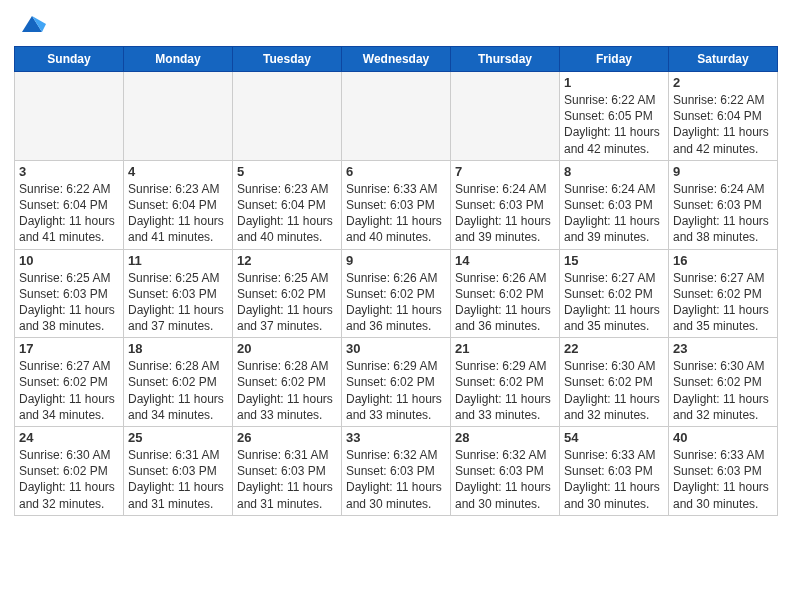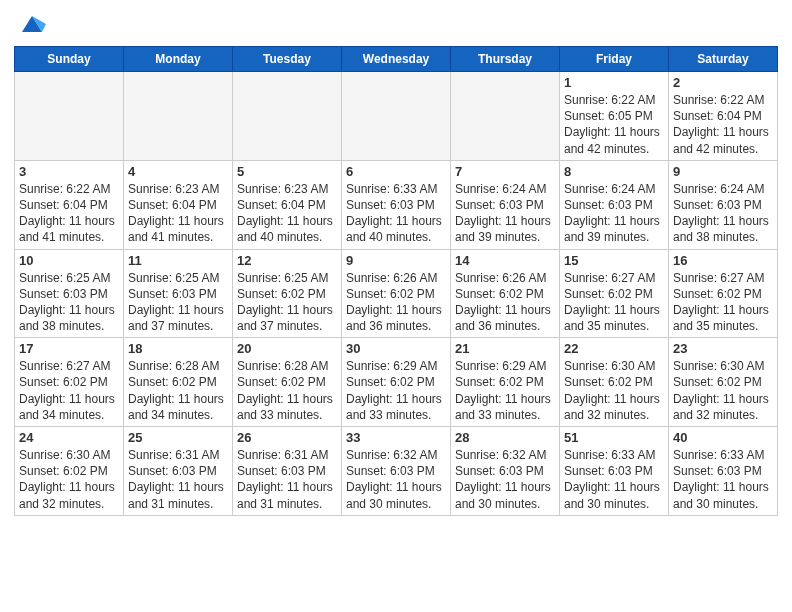--- a/index.html
+++ b/index.html
@@ -332,21 +332,21 @@
 and 30 minutes.</div>
           </td>
           <td>
             <span class="day-num">28</span>
             <div class="day-info">Sunrise: 6:32 AM
 Sunset: 6:03 PM
 Daylight: 11 hours
 and 30 minutes.</div>
           </td>
           <td>
-            <span class="day-num">51</span>
+            <span class="day-num">54</span>
             <div class="day-info">Sunrise: 6:33 AM
 Sunset: 6:03 PM
 Daylight: 11 hours
 and 30 minutes.</div>
           </td>
           <td>
             <span class="day-num">40</span>
             <div class="day-info">Sunrise: 6:33 AM
 Sunset: 6:03 PM
 Daylight: 11 hours

